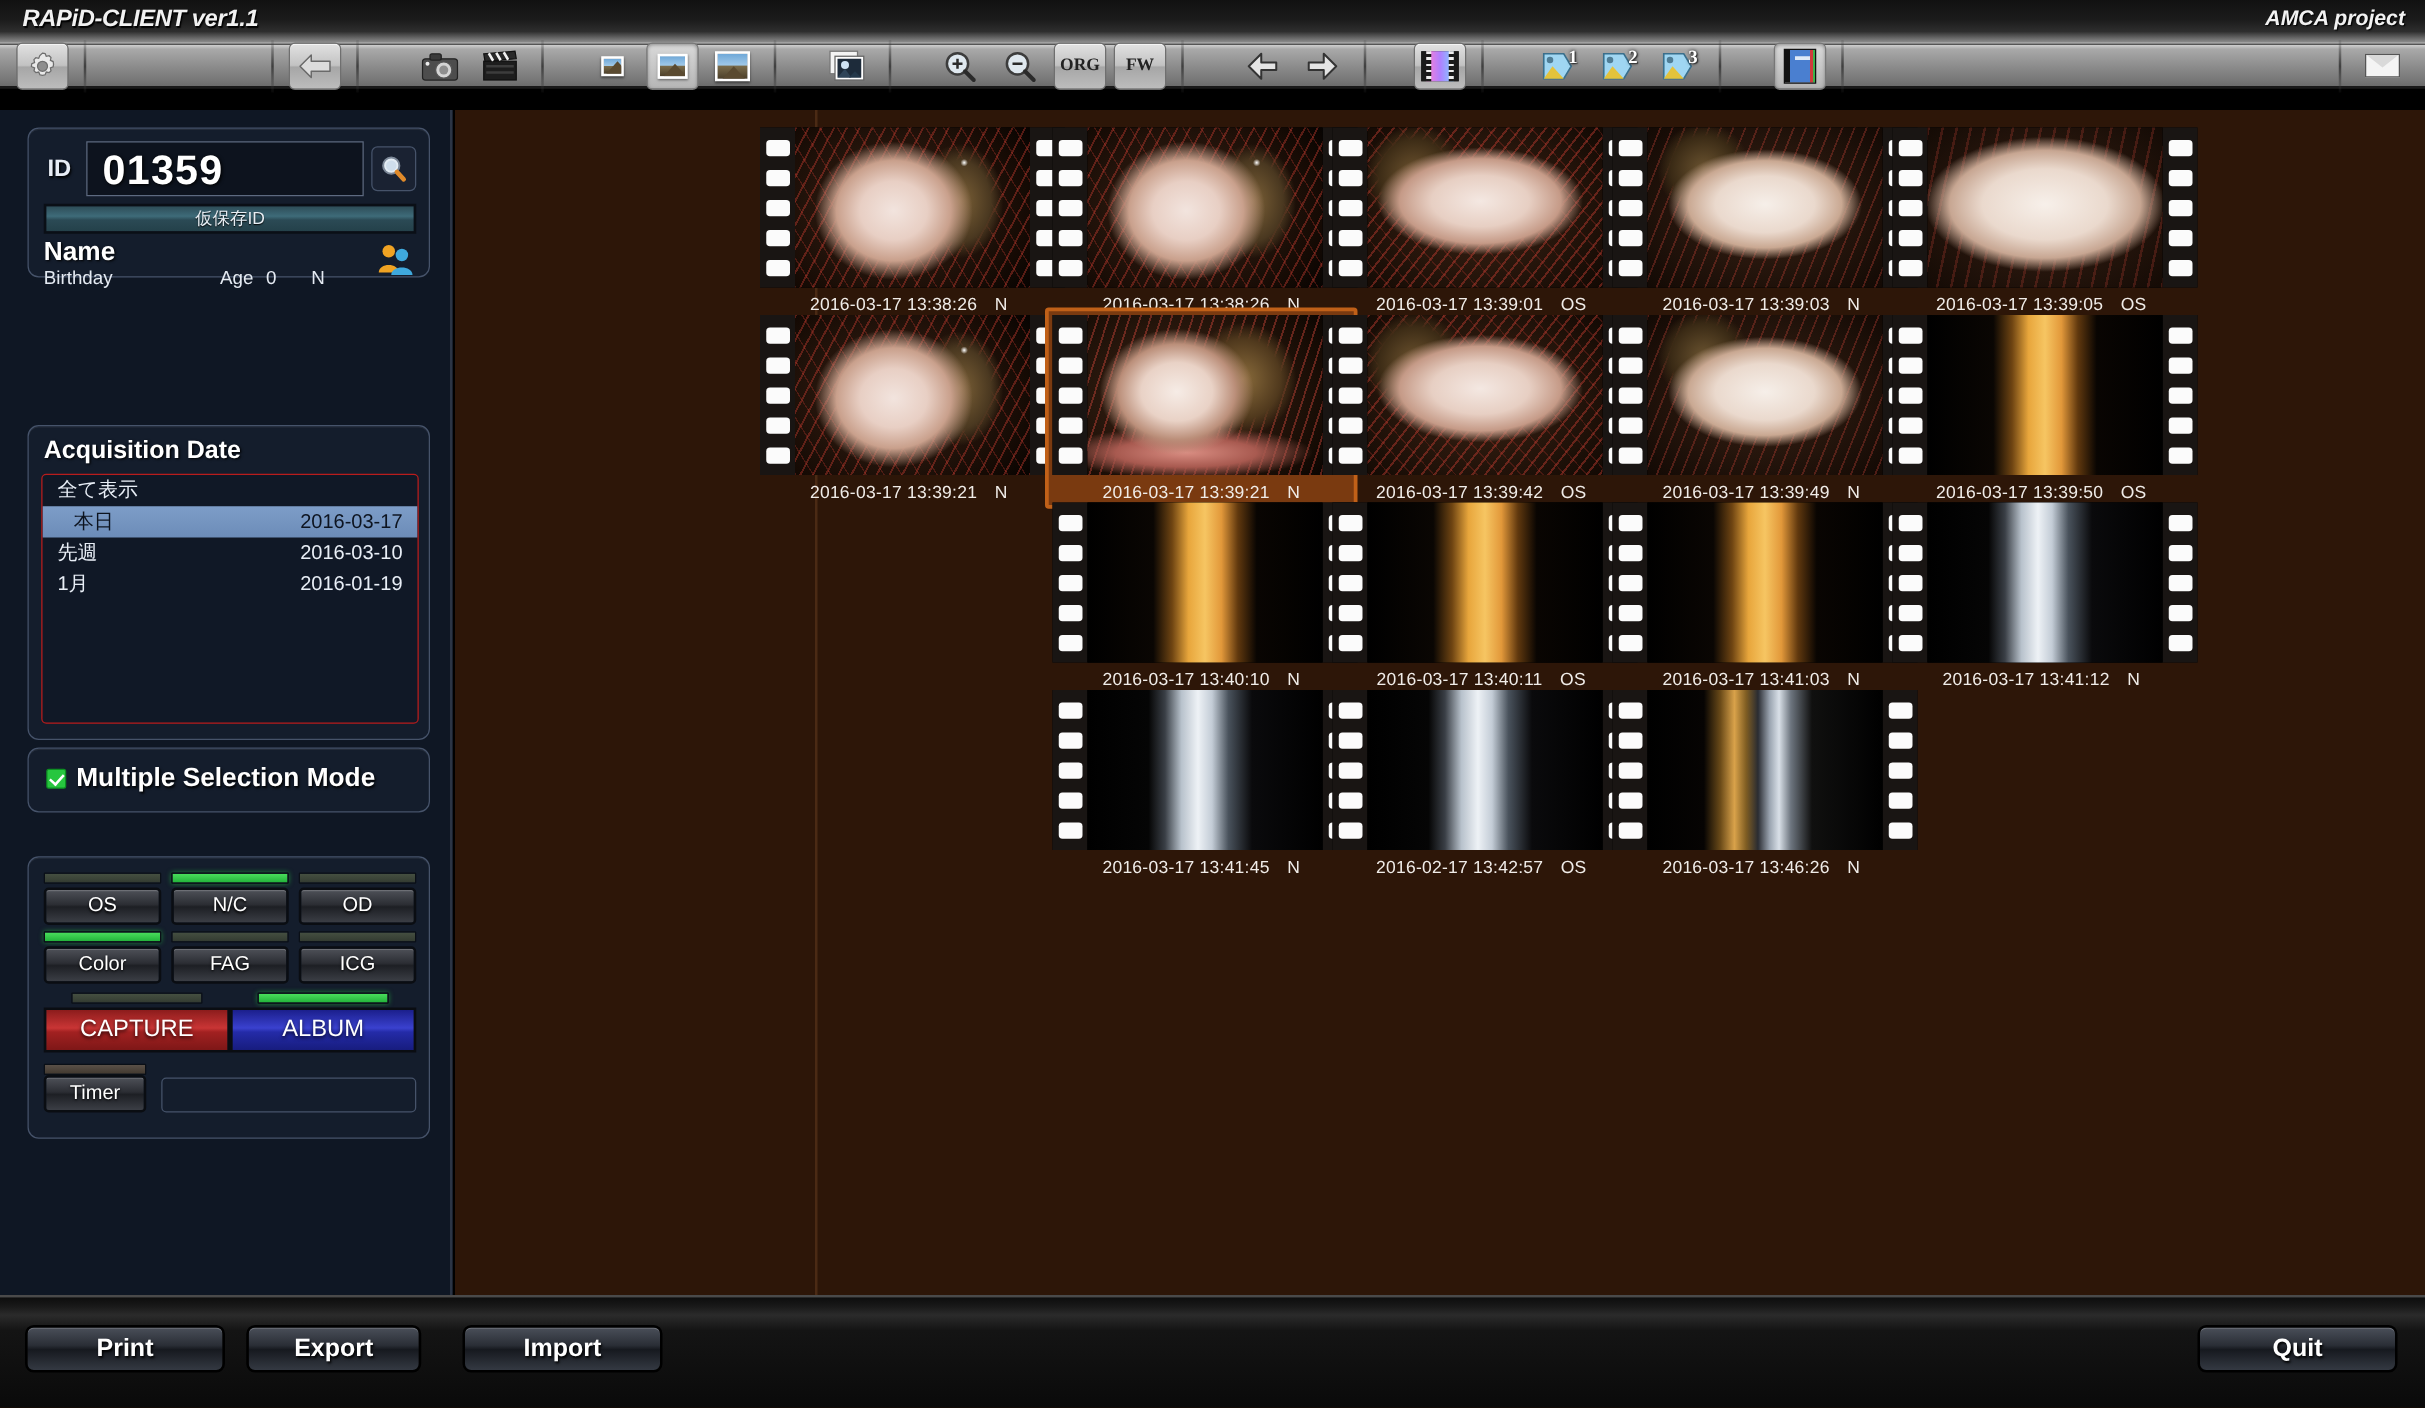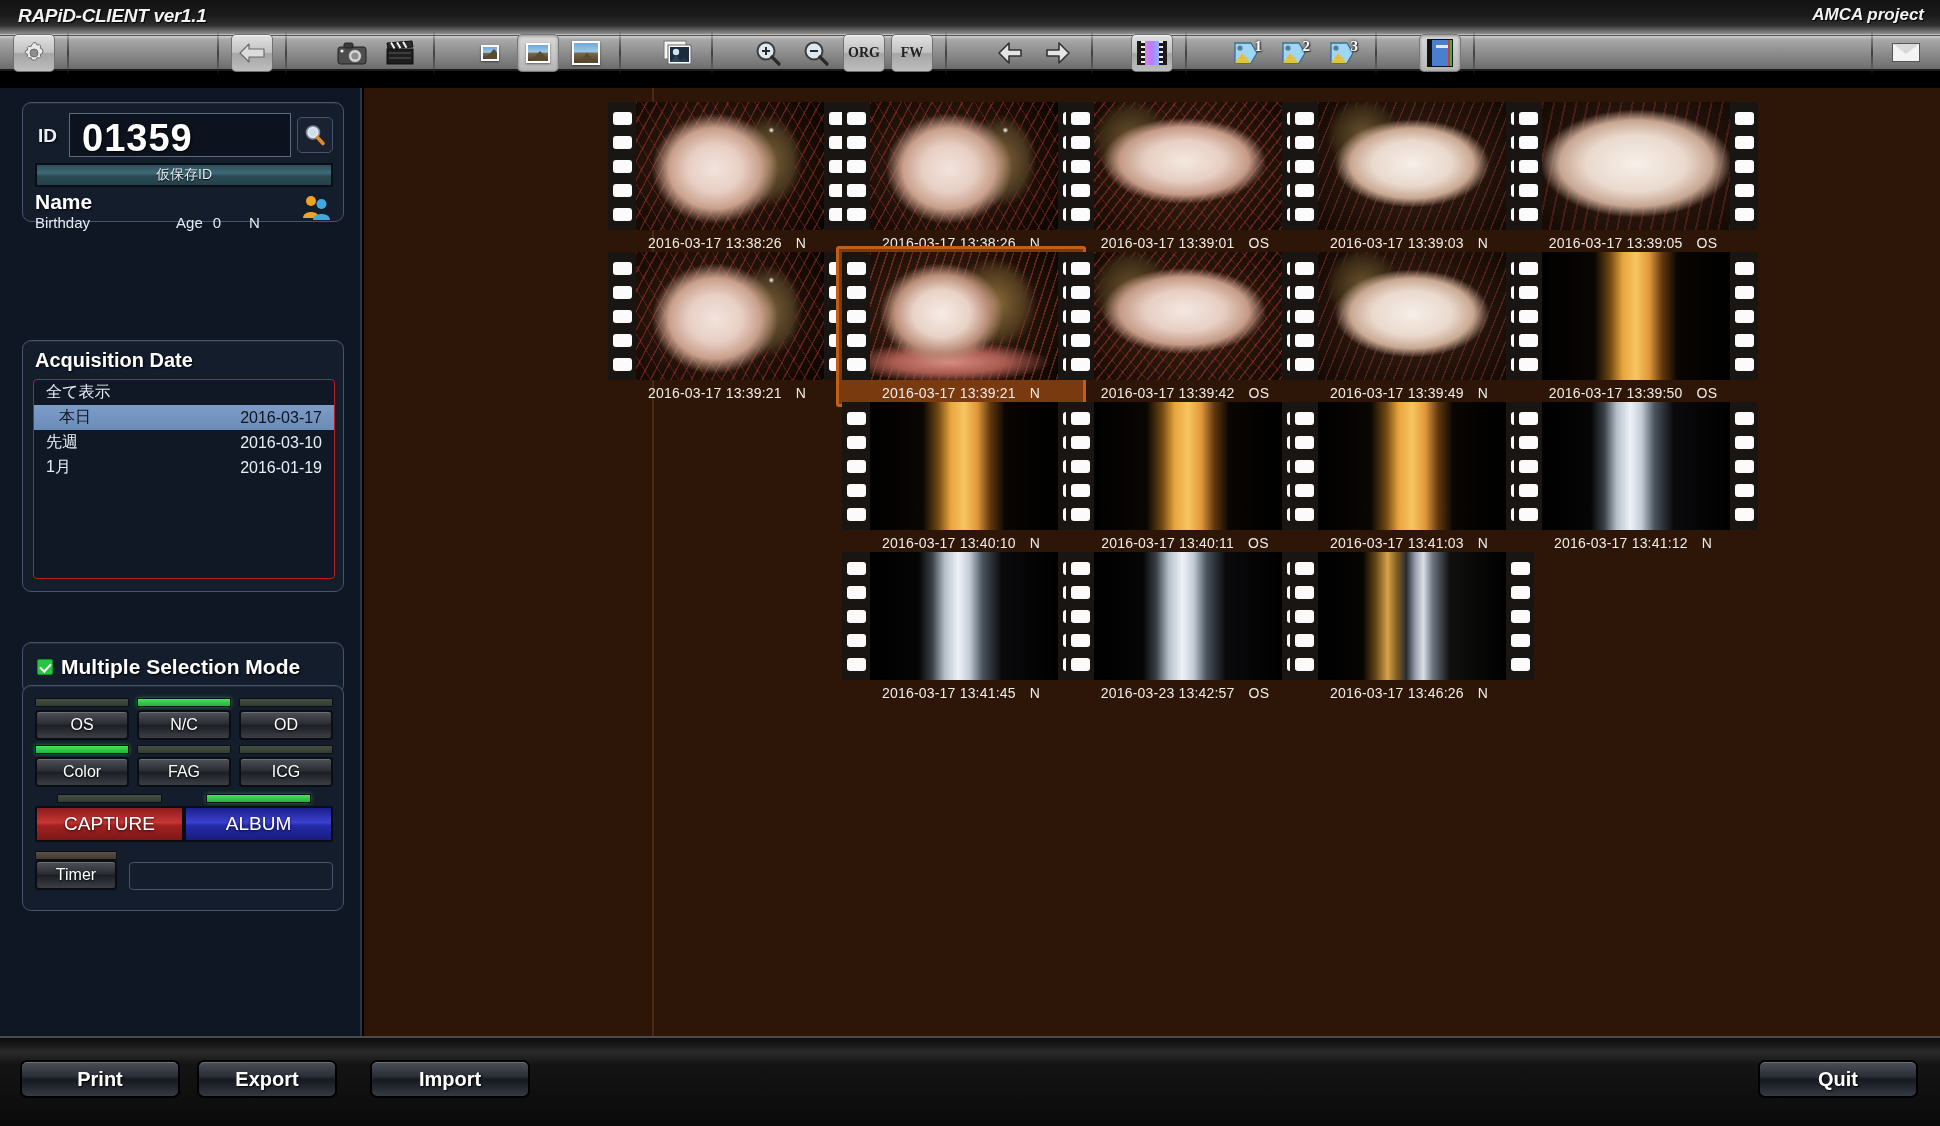--- a/index.html
+++ b/index.html
@@ -194,21 +194,21 @@
     text-shadow: 1px 1px 2px #000;
   }
   #id-field {
     position: absolute; left: 46px; top: 10px;
     width: 222px; height: 44px;
     background: #0d131e;
     border: 1px solid #5d6a80;
   }
   #id-value {
     position: absolute; left: 12px; top: 3px;
-    font-size: 38px; font-weight: bold; color: #fff;
+    font-size: 33px; font-weight: bold; color: #fff;
     letter-spacing: 1px;
     text-shadow: 1px 1px 3px #000;
   }
   #id-search-btn {
     position: absolute; right: 10px; top: 14px;
     width: 36px; height: 36px;
     border-radius: 5px;
     background: #1a2232;
     border: 1px solid #46536a;
     display: flex; align-items: center; justify-content: center;
@@ -270,21 +270,21 @@
     cursor: pointer;
   }
   .acq-row.selected {
     background: linear-gradient(to bottom, #7d9dc8 0%, #6c8cb8 100%);
     color: #0d1420;
     padding-left: 25px;
   }
   .acq-row .acq-date { margin-left: auto; }
 
   
-  #msel-panel { left: 22px; top: 554px; width: 322px; height: 52px; }
+  #msel-panel { left: 22px; top: 510px; width: 322px; height: 52px; }
   #msel-check {
     position: absolute; left: 14px; top: 16px;
     width: 16px; height: 16px;
     background: #27c63f;
     border: 1px solid #0d8f22;
     border-radius: 2px;
   }
   #msel-check::after {
     content:'';
     position:absolute; left:4px; top:1px;
@@ -1053,21 +1053,21 @@
           </div>
           <div class="img" style="background-image: linear-gradient(to right, rgb(0, 0, 0) 0%, rgb(5, 5, 5) 26%, rgb(58, 63, 70) 33%, rgb(184, 194, 204) 40%, rgb(238, 242, 246) 47%, rgb(195, 204, 214) 53%, rgb(73, 82, 92) 60%, rgb(10, 10, 12) 70%, rgb(0, 0, 0) 100%);"></div>
           <div class="perf">
             <span></span>
             <span></span>
             <span></span>
             <span></span>
             <span></span>
           </div>
         </div>
-        <div class="caption"><span>2016-03-23  13:42:57</span><span class="eye">OS</span></div>
+        <div class="caption"><span>2016-02-17  13:42:57</span><span class="eye">OS</span></div>
       </div>
       <div class="cell" style="left: 920px; top: 458px;">
         <div class="thumb">
           <div class="perf">
             <span></span>
             <span></span>
             <span></span>
             <span></span>
             <span></span>
           </div>

